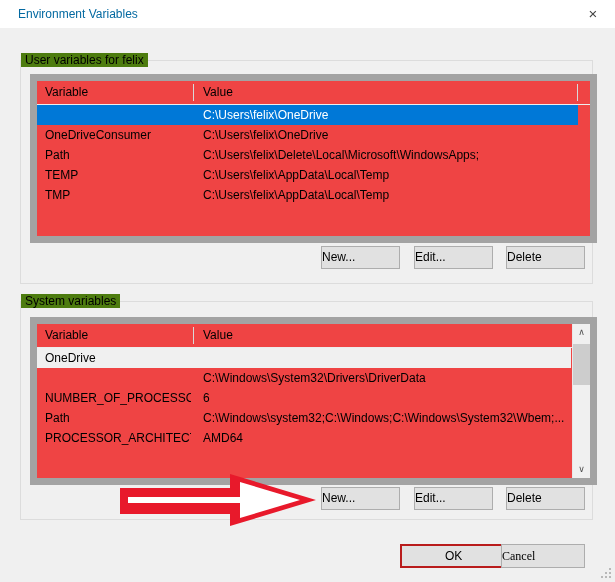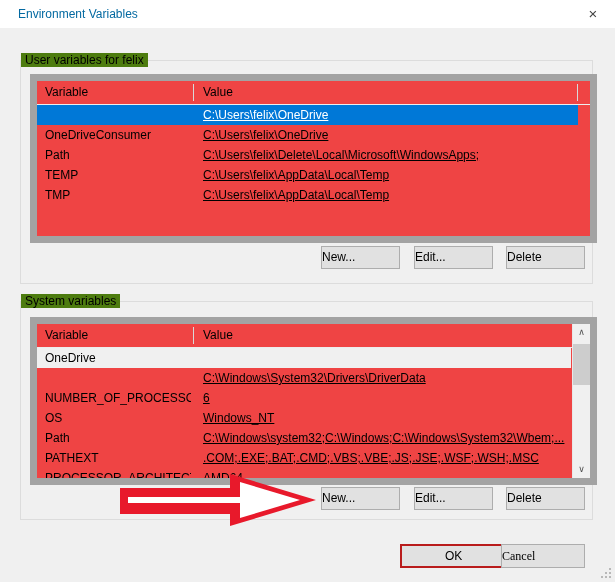--- a/index.html
+++ b/index.html
@@ -23,21 +23,21 @@
   #user-table   { left:30px; top:74px;  width:553px; height:155px; }
   #system-table { left:30px; top:317px; width:553px; height:154px; }
   .lv-header { position:relative; height:23px; border-bottom:1px solid #ededed; }
   .lv-header .hcol1 { position:absolute; left:8px;   top:4px; }
   .lv-header .hcol2 { position:absolute; left:166px; top:4px; }
   .hdr-div { position:absolute; top:3px; bottom:3px; width:1px; background:#d9d9d9; }
   .hdr-div.d1 { left:156px; }
   .hdr-div.d2 { left:540px; }
   .lv-row { position:relative; height:20px; line-height:20px; white-space:nowrap; }
   .cell-var { position:absolute; left:8px; width:146px; overflow:hidden; }
-  .cell-val { position:absolute; left:166px; right:2px; overflow:hidden;text-decoration:underline; }
+  .cell-val { position:absolute; left:166px; right:2px; overflow:hidden; }
   .row-selected { background:#0078d7; color:#ffffff; width:541px; }
   .row-soft { background:#f0f0f0; width:534px; }
   
   .scrollbar { position:absolute; top:0; right:0; width:17px; bottom:0; background:#f0f0f0; border-left:1px solid #e8e8e8; }
   .sb-btn { position:absolute; left:0; width:17px; height:17px; text-align:center;
     font-size:9px; line-height:17px; color:#505050; }
   .sb-up { top:0; } .sb-down { bottom:0; }
   .sb-thumb { position:absolute; left:0; top:20px; width:17px; height:41px; background:#cdcdcd; }
   
   .btn { position:absolute; width:77px; height:21px; background:#e1e1e1; border:1px solid #adadad;
@@ -113,30 +113,22 @@
     <span class="cell-var">OneDrive</span>
   </div>
   <div class="lv-row">
     <span class="cell-val">C:\Windows\System32\Drivers\DriverData</span>
   </div>
   <div class="lv-row">
     <span class="cell-var">NUMBER_OF_PROCESSORS</span>
     <span class="cell-val">6</span>
   </div>
   <div class="lv-row">
-    <span class="cell-var">OS</span>
-    <span class="cell-val">Windows_NT</span>
-  </div>
-  <div class="lv-row">
     <span class="cell-var">Path</span>
     <span class="cell-val">C:\Windows\system32;C:\Windows;C:\Windows\System32\Wbem;...</span>
-  </div>
-  <div class="lv-row">
-    <span class="cell-var">PATHEXT</span>
-    <span class="cell-val">.COM;.EXE;.BAT;.CMD;.VBS;.VBE;.JS;.JSE;.WSF;.WSH;.MSC</span>
   </div>
   <div class="lv-row">
     <span class="cell-var">PROCESSOR_ARCHITECTURE</span>
     <span class="cell-val">AMD64</span>
   </div>
   <div class="scrollbar">
     <div class="sb-btn sb-up">∧</div>
     <div class="sb-thumb"></div>
     <div class="sb-btn sb-down">∨</div>
   </div>

